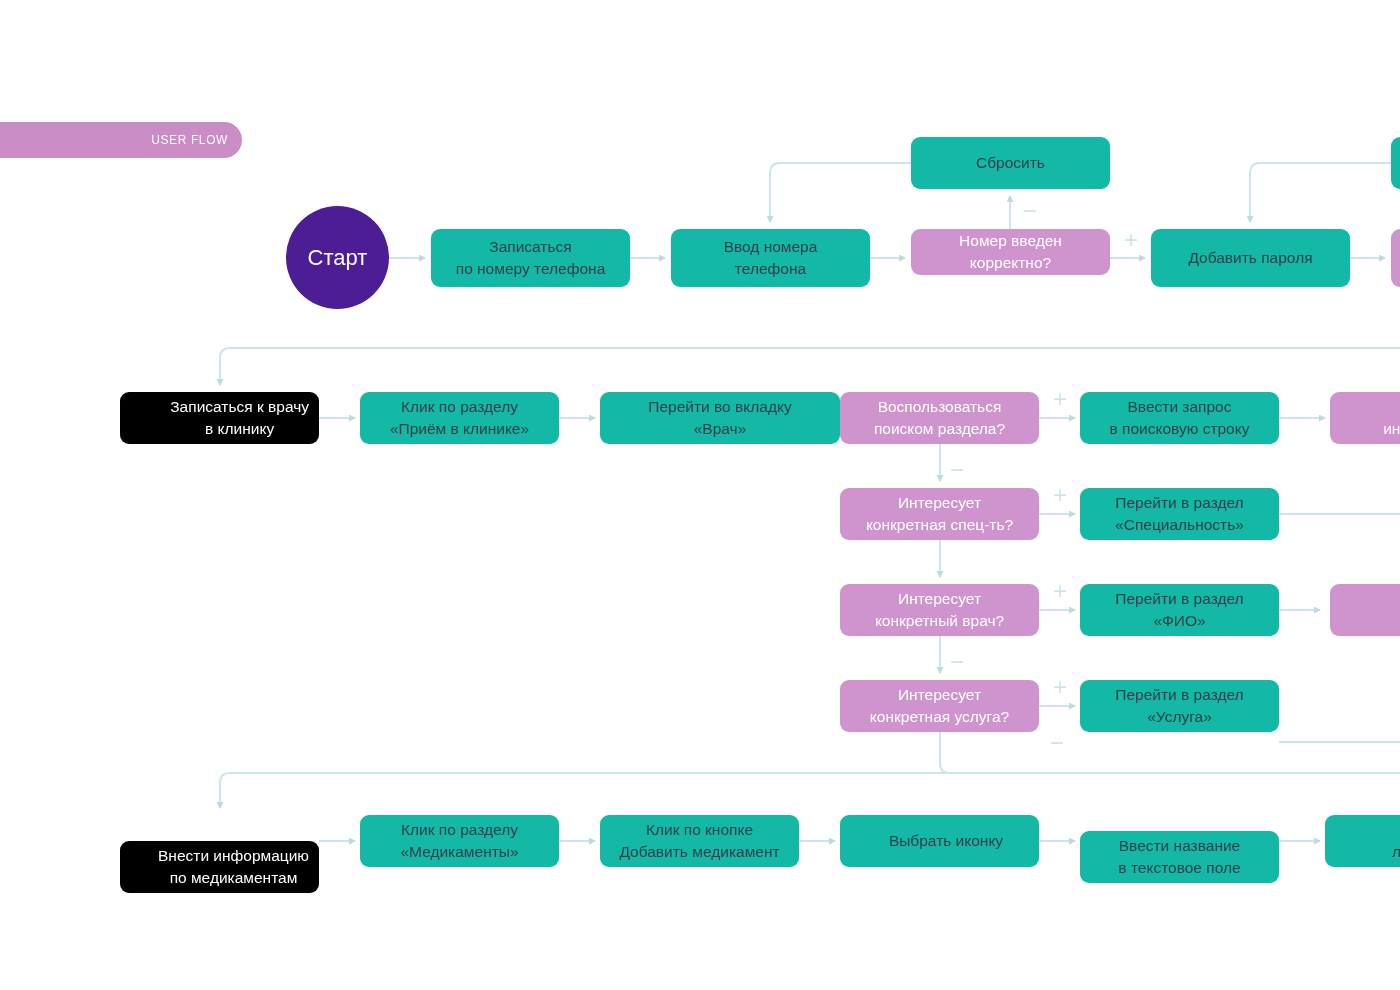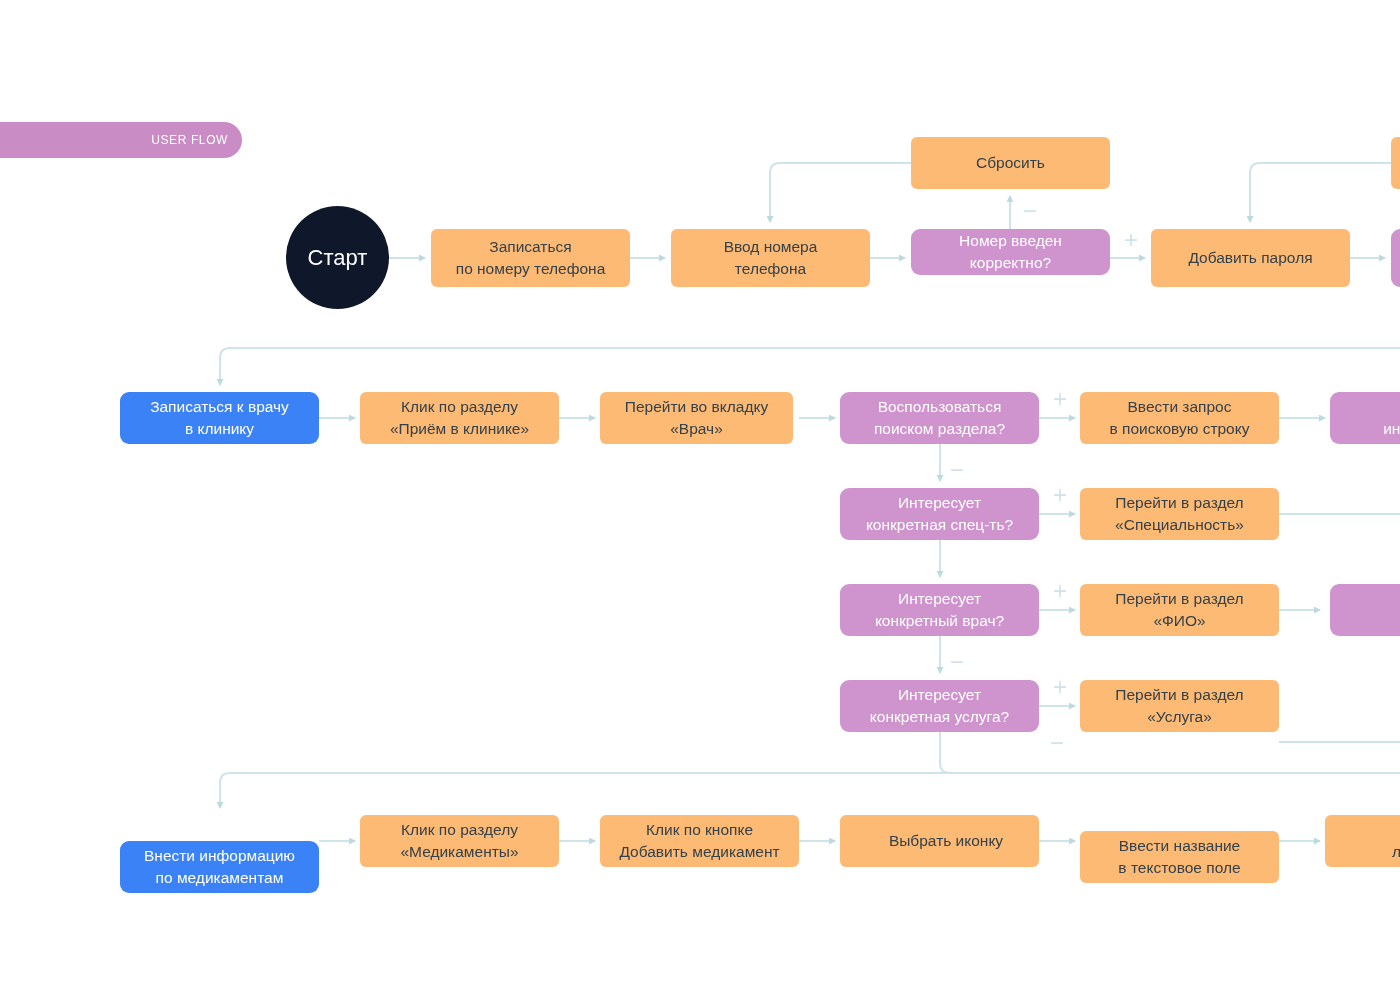--- a/index.html
+++ b/index.html
@@ -55,34 +55,34 @@
     display: flex;
     align-items: center;
     justify-content: center;
     text-align: center;
     line-height: 1.42;
     font-size: 15.5px;
     padding: 4px 10px;
     white-space: pre-line;
   }
   .node.step {
-    background: #fdba74;
+    background: #14b8a6;
     color: #34414a;
-    border-radius: 6px;
   }
   .node.decision {
     background: #cf94cd;
     color: #ffffff;
   }
   .node.entry {
-    background: #3b82f6;
-    color: #ffffff;
+    background: #000000;
+    color: #ffffff;
+    justify-content: flex-end;
   }
   .node.start {
-    background: #0f172a;
+    background: #4c1d95;
     color: #ffffff;
     border-radius: 50%;
     font-size: 22px;
     padding: 0;
   }
 
   
   .sign {
     position: absolute;
     color: #cfe4e8;
@@ -168,21 +168,21 @@
       <div class="node decision" style="left: 911px; top: 229px; width: 199px; height: 46px;"><span>Номер введен
 корректно?</span></div>
       <div class="node step" style="left: 911px; top: 137px; width: 199px; height: 52px;"><span>Сбросить</span></div>
       <div class="node step" style="left: 1151px; top: 229px; width: 199px; height: 58px;"><span>Добавить пароля</span></div>
       <div class="node decision" style="left: 1391px; top: 229px; width: 199px; height: 58px;"><span></span></div>
       <div class="node step" style="left: 1391px; top: 137px; width: 199px; height: 52px;"><span></span></div>
       <div class="node entry" style="left: 120px; top: 392px; width: 199px; height: 52px;"><span>Записаться к врачу
 в клинику</span></div>
       <div class="node step" style="left: 360px; top: 392px; width: 199px; height: 52px;"><span>Клик по разделу
 «Приём в клинике»</span></div>
-      <div class="node step" style="left: 600px; top: 392px; width: 193px; height: 52px;"><span>Перейти во вкладку
+      <div class="node step" style="left: 600px; top: 392px; width: 240px; height: 52px;"><span>Перейти во вкладку
 «Врач»</span></div>
       <div class="node decision" style="left: 840px; top: 392px; width: 199px; height: 52px;"><span>Воспользоваться
 поиском раздела?</span></div>
       <div class="node step" style="left: 1080px; top: 392px; width: 199px; height: 52px;"><span>Ввести запрос
 в поисковую строку</span></div>
       <div class="node decision" style="left: 1330px; top: 392px; width: 199px; height: 52px;"><span>Поиск
 информации</span></div>
       <div class="node decision" style="left: 840px; top: 488px; width: 199px; height: 52px;"><span>Интересует
 конкретная спец-ть?</span></div>
       <div class="node step" style="left: 1080px; top: 488px; width: 199px; height: 52px;"><span>Перейти в раздел

